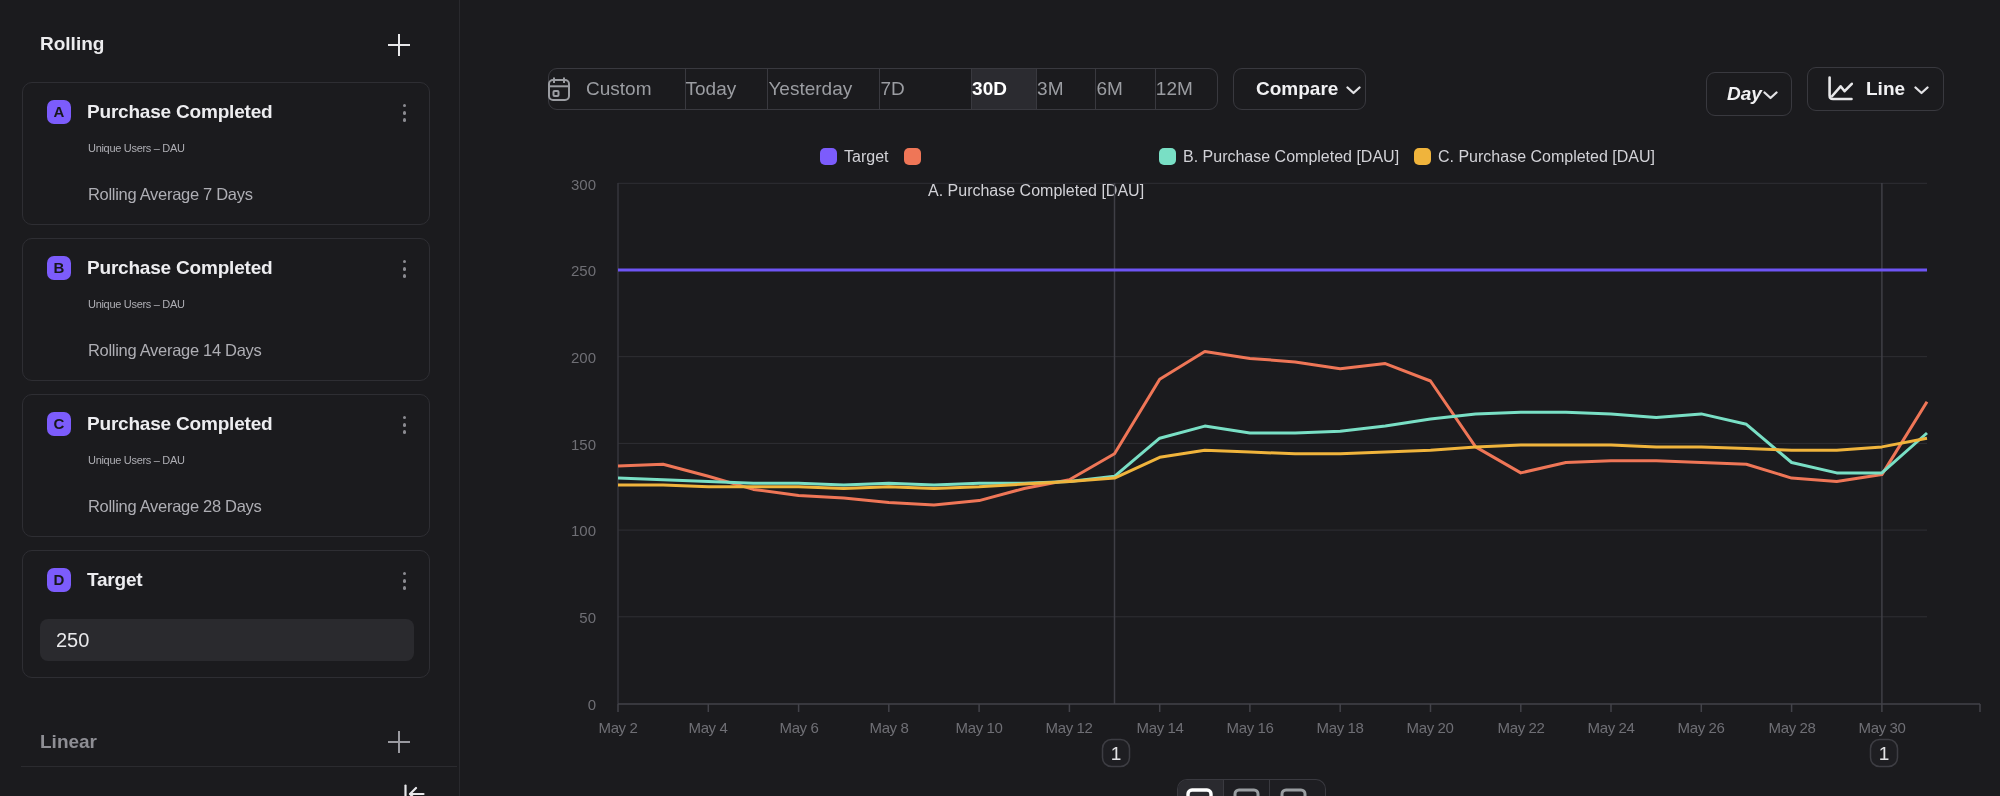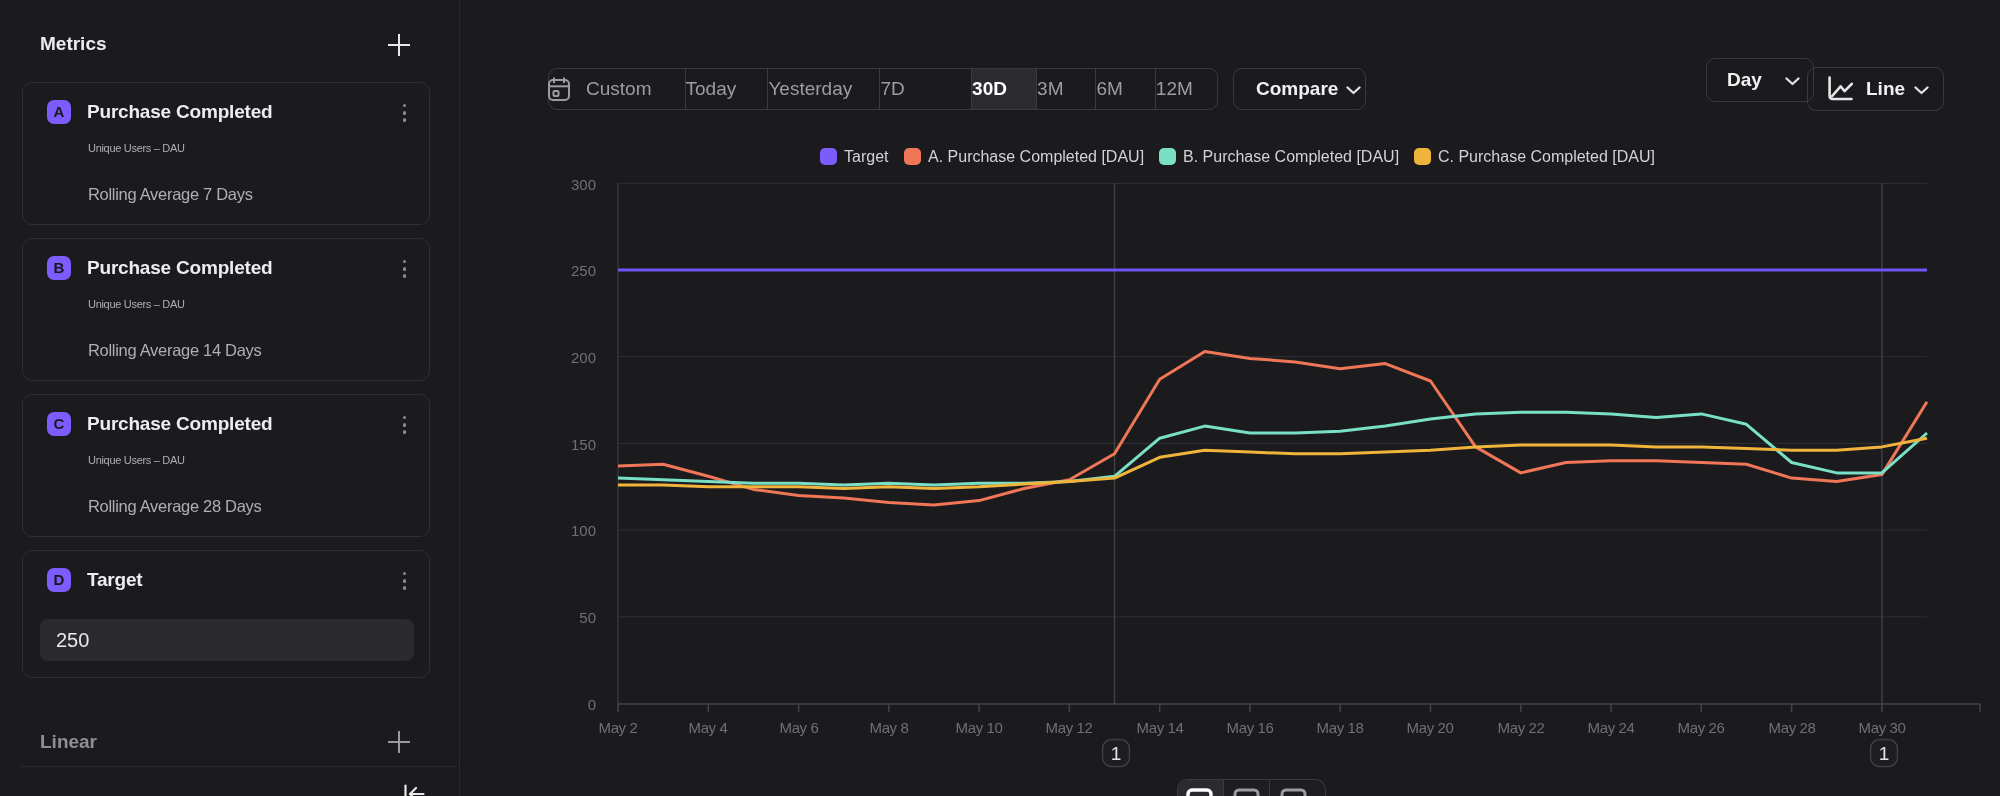--- a/index.html
+++ b/index.html
@@ -29,21 +29,21 @@
 .chev { display:inline-block; }
 
 .sw { position:absolute; top:148px; width:17px; height:17px; border-radius:5px; }
 .lg { position:absolute; top:148px; font-size:16px; line-height:17px; color:#d2d2d7; }
 </style>
 </head>
 <body>
 <div id="app">
 
   <div id="sidebar">
-    <div class="sideTitle abs" style="left:40px; top:33px;">Metrics</div>
+    <div class="sideTitle abs" style="left:40px; top:33px;">Rolling</div>
     <div class="plus white" style="left:388px; top:34px;"></div>
 
     <div class="card" style="top:82px; height:143px;">
       <div class="badge">A</div>
       <div class="cardTitle">Purchase Completed</div>
       <div class="cardSub1">Unique Users – DAU</div>
       <div class="cardSub2">Rolling Average 7 Days</div>
       <div class="kebab">
           <i></i>
           <i></i>
@@ -113,41 +113,41 @@
     <div class="s" style="width:58px;">7D</div>
     <div class="s on" style="width:69px;">30D</div>
     <div class="s" style="width:63px;">3M</div>
     <div class="s" style="width:63px;">6M</div>
     <div class="s" style="width:66px;">12M</div>
   </div>
   <div class="btn" style="left:1233px; top:68px; width:133px; height:42px; line-height:40px; text-align:left; padding-left:22px;">Compare<svg width="15" height="9" viewBox="0 0 15 9" style="margin-left:8px;" fill="none" stroke="#e2e2e5" stroke-width="2.3" stroke-linecap="round" stroke-linejoin="round">
         <path d="M1.5 1.5 L7.5 7 L13.5 1.5"></path>
       </svg></div>
 
-  <div class="btn" style="left:1706px; top:58px; width:108px; height:44px; line-height:42px;">
+  <div class="btn" style="left:1706px; top:72px; width:86px; height:44px; line-height:42px;font-style:italic;">
     <span style="position:absolute; left:20px;">Day</span>
       <svg class="chev" width="15" height="9" viewBox="0 0 15 9" style="position:absolute; right:13px; top:18px;" fill="none" stroke="#e2e2e5" stroke-width="2.3" stroke-linecap="round" stroke-linejoin="round">
         <path d="M1.5 1.5 L7.5 7 L13.5 1.5"></path>
       </svg>
   </div>
   <div class="btn" style="left:1807px; top:67px; width:137px; height:44px; line-height:42px;">
     <svg width="26" height="26" viewBox="0 0 26 26" fill="none" stroke="#e8e8ea" stroke-width="2.6" stroke-linecap="round" stroke-linejoin="round" style="position:absolute; left:19px; top:8px;">
       <path d="M2.6 1.5 V19.5 Q2.6 23 6 23 H24.5"></path>
       <path d="M5.2 20 L13.6 10.3 L17.6 15.2 L24.8 7.8"></path>
     </svg>
     <span style="position:absolute; left:58px;">Line</span>
       <svg class="chev" width="15" height="9" viewBox="0 0 15 9" style="position:absolute; right:14px; top:18px;" fill="none" stroke="#e2e2e5" stroke-width="2.3" stroke-linecap="round" stroke-linejoin="round">
         <path d="M1.5 1.5 L7.5 7 L13.5 1.5"></path>
       </svg>
   </div>
 
   <div class="sw" style="left:820px; background:#7c5cfc;"></div>
     <div class="lg" style="left:844px;">Target</div>
   <div class="sw" style="left:904px; background:#ef7657;"></div>
-    <div class="lg" style="left:928px;">A. Purchase Completed [DAU]</div>
+    <div class="lg" style="left:928px;margin-top:34px;">A. Purchase Completed [DAU]</div>
   <div class="sw" style="left:1159px; background:#79dfc5;"></div>
     <div class="lg" style="left:1183px;">B. Purchase Completed [DAU]</div>
   <div class="sw" style="left:1414px; background:#f0b43c;"></div>
     <div class="lg" style="left:1438px;">C. Purchase Completed [DAU]</div>
 
   <svg class="abs" style="left:0; top:0;" width="2000" height="796" viewBox="0 0 2000 796">
 
     <g stroke="#2f2f34" stroke-width="1">
       <line x1="618" y1="183.3" x2="1927" y2="183.3"></line>
       <line x1="618" y1="270" x2="1927" y2="270"></line>

